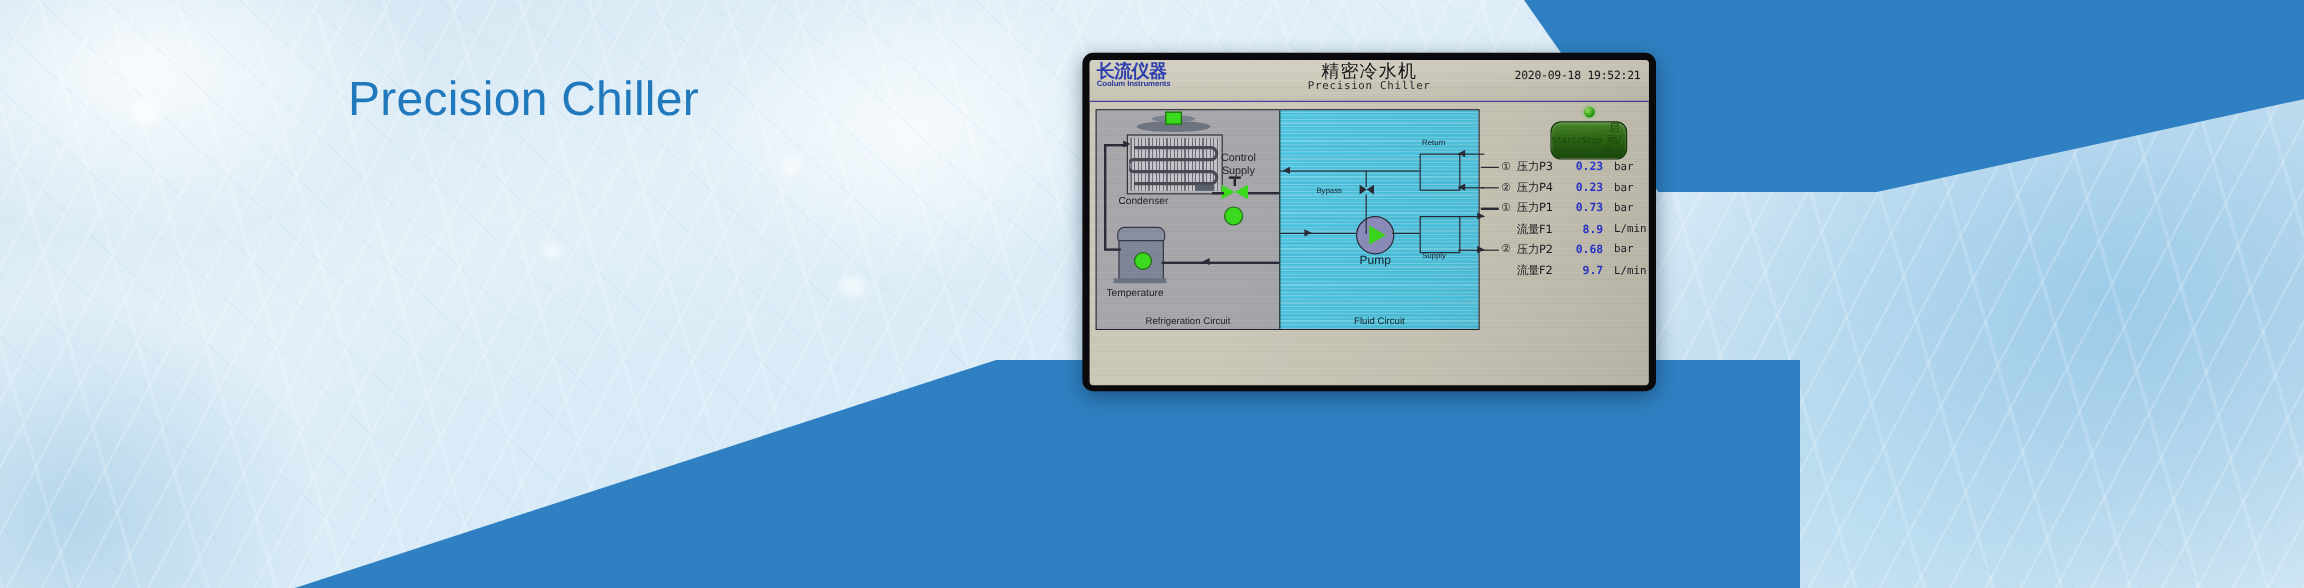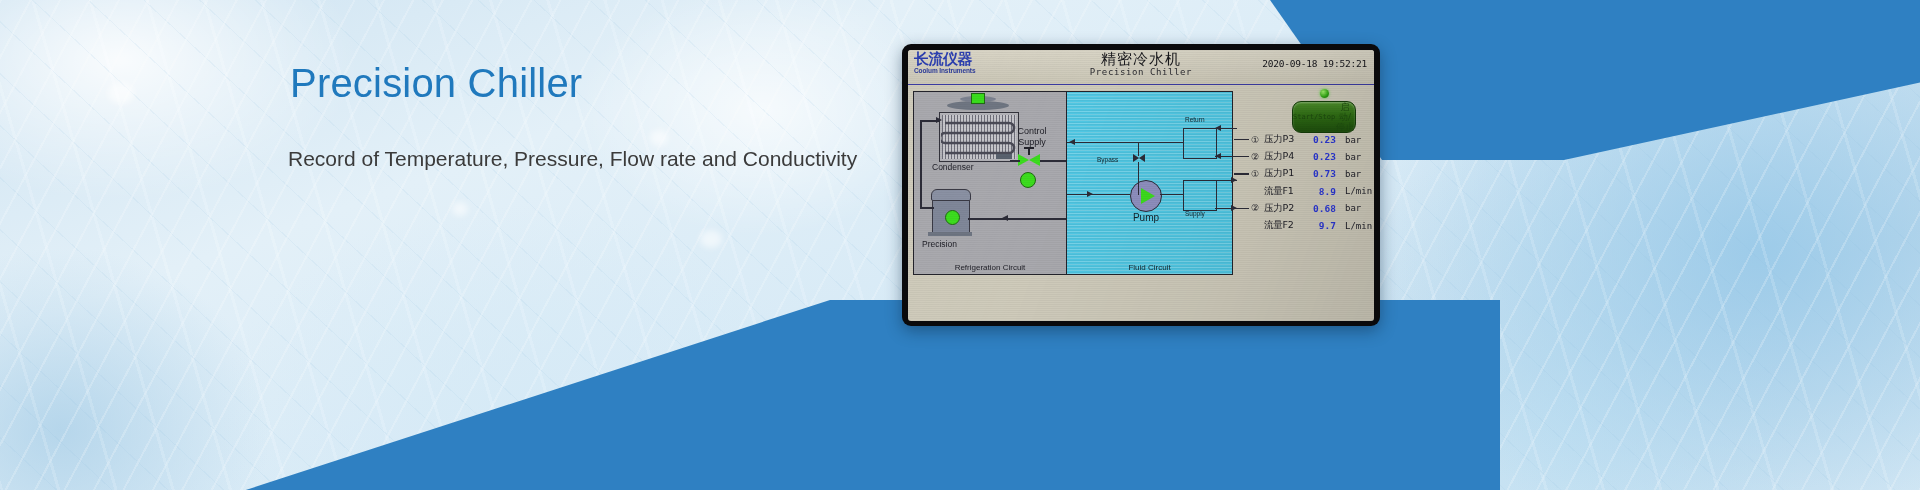--- a/index.html
+++ b/index.html
@@ -191,21 +191,20 @@
   <div class="frost" style="left:108px;top:82px;width:26px;height:22px;"></div>
   <div class="frost" style="left:650px;top:130px;width:18px;height:16px;"></div>
   <div class="frost" style="left:700px;top:230px;width:22px;height:18px;"></div>
   <div class="frost" style="left:452px;top:202px;width:16px;height:14px;"></div>
 
   <div class="ribbon ribbon-tr"></div>
   <div class="ribbon ribbon-bl"></div>
 
   <div class="copy">
     <div class="headline">Precision Chiller</div>
-    <p class="bullet">Record of Temperature, Pressure, Flow rate and Conductivity</p>
   </div>
 
   <div id="hmi">
     <div class="screen">
 
       <div class="hmi-head">
         <div class="brand">
           <div class="brand-cn">长流仪器</div>
           <div class="brand-en">Coolum Instruments</div>
         </div>
@@ -233,21 +232,21 @@
             <div class="fan2"></div>
             <div class="fan-led"></div>
             <div class="cond-foot"></div>
             <div class="cond-lab">Condenser</div>
 
             <div class="comp">
               <div class="comp-top"></div>
               <div class="comp-dot"></div>
             </div>
             <div class="comp-base"></div>
-            <div class="comp-lab">Precision</div>
+            <div class="comp-lab">Temperature</div>
 
             <div class="cv-lab">
               <span>Control</span><br>
               <span>Supply</span>
             </div>
             <div class="cv">
               <div class="cv-l"></div>
               <div class="cv-r"></div>
               <div class="cv-stem"></div>
               <div class="cv-hat"></div>

